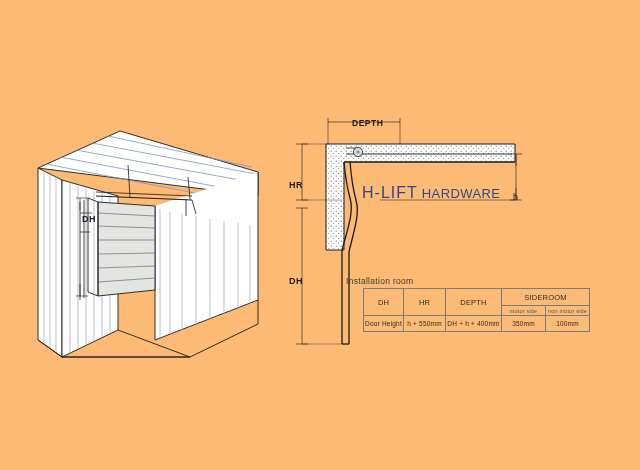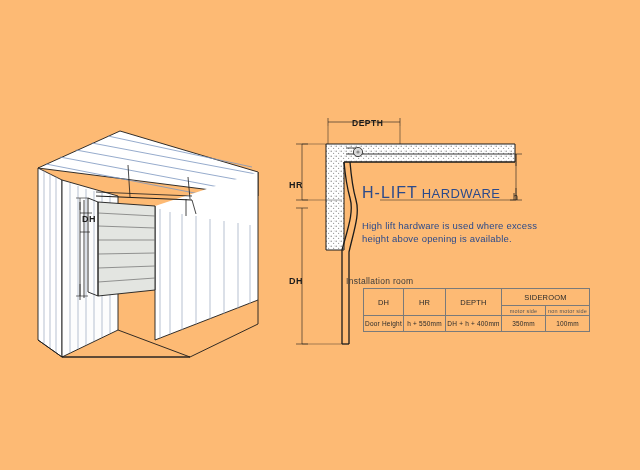--- a/index.html
+++ b/index.html
@@ -237,21 +237,20 @@
   <div class="dim-label dim-depth">DEPTH</div>
   <div class="dim-label dim-hr">HR</div>
   <div class="dim-label dim-dh">DH</div>
   <div class="dim-label dim-h">h</div>
   <div class="dim-label dim-dh-left">DH</div>
 
   <div class="title">
     <span class="t-big">H-LIFT</span><span class="t-small" style="margin-left:4px;">HARDWARE</span>
   </div>
 
-  <div class="desc">High lift hardware is used where excess height above opening is available.</div>
 
   <div class="tbl-caption">Installation room</div>
 
   <table class="inst">
     <colgroup>
       <col class="cw1">
         <col class="cw2">
         <col class="cw3">
         <col class="cw4">
         <col class="cw5">

